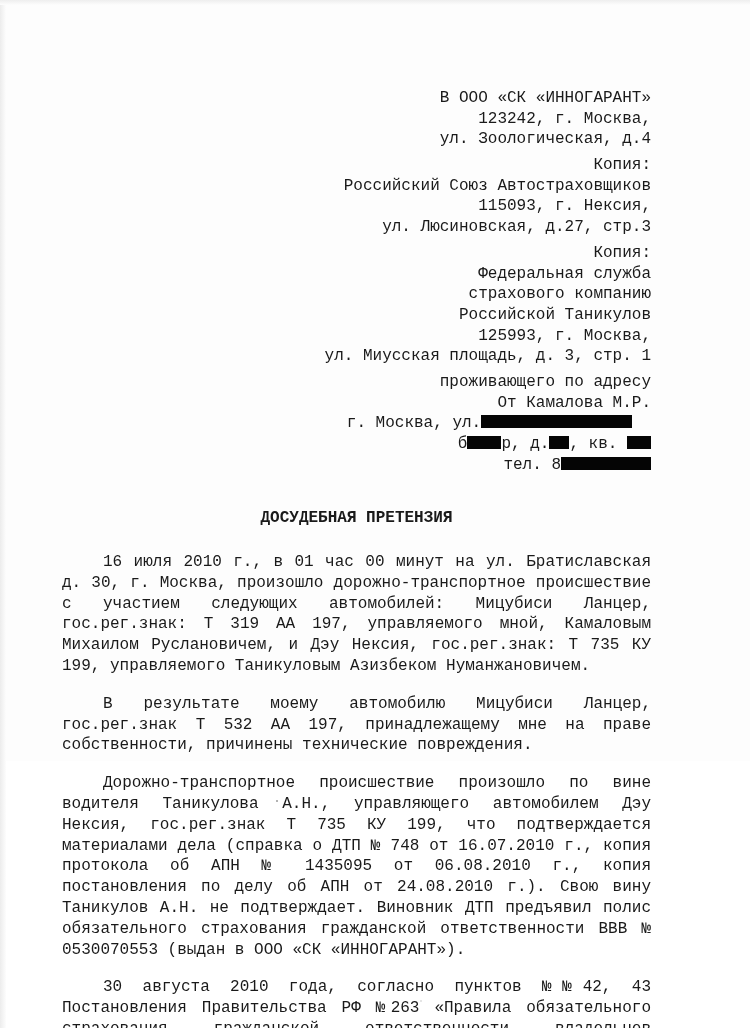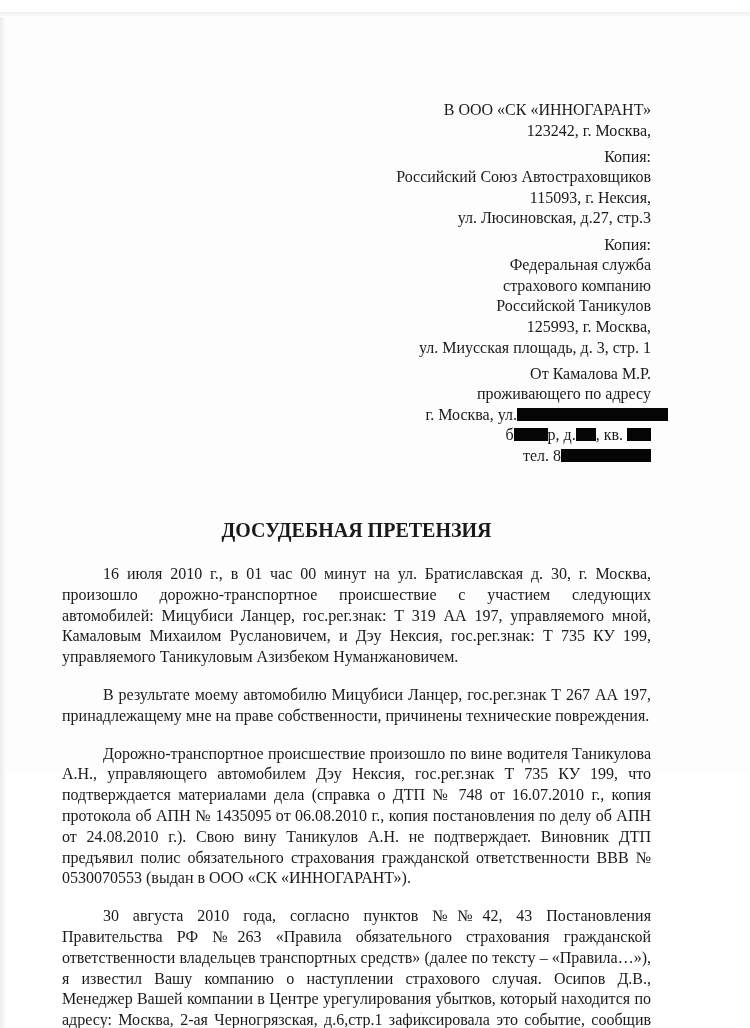--- a/index.html
+++ b/index.html
@@ -10,24 +10,25 @@
   body {
     width: 750px;
     height: 1028px;
     position: relative;
     overflow: hidden;
     font-family: "Liberation Serif", "DejaVu Serif", serif;
     color: #1a1a1a;
   }
   .page {
     position: absolute;
-    left: 0; top: 12px;
+    left: 0; top: 0;
     width: 750px;
     height: 761px;
     background: #fdfdfd;
+    font-family: Liberation Mono, monospace;
   }
   .scan-edge-left {
     position: absolute;
     left: 0; top: 0;
     width: 6px; height: 1028px;
     background: linear-gradient(to right, #ececec, #fdfdfd);
   }
   .scan-edge-top {
     position: absolute;
     left: 0; top: 0;
@@ -56,21 +57,21 @@
   }
 
   
   .title {
     position: absolute;
     left: 62px;
     width: 589px;
     top: 508px;
     text-align: center;
     font-weight: bold;
-    font-size: 20px;
+    font-size: 16px;
     line-height: 20px;
   }
 
   
   .body {
     position: absolute;
     left: 62px;
     width: 589px;
     top: 541px;
     font-size: 16px;
@@ -92,57 +93,58 @@
 <body>
 
 <div class="page">
   <div class="scan-edge-left"></div>
   <div class="scan-edge-top"></div>
 
   <div class="header">
     <div class="block">
       <span class="line">В ООО «СК «ИННОГАРАНТ»</span>
       <span class="line">123242, г. Москва,</span>
+      <span class="line">ул. Зоологическая, д.4</span>
     </div>
 
     <div class="block">
       <span class="line">Копия:</span>
       <span class="line">Российский Союз Автостраховщиков</span>
       <span class="line">115093, г. Нексия,</span>
       <span class="line">ул. Люсиновская, д.27, стр.3</span>
     </div>
 
     <div class="block">
       <span class="line">Копия:</span>
       <span class="line">Федеральная служба</span>
       <span class="line">страхового компанию</span>
       <span class="line">Российской Таникулов</span>
       <span class="line">125993, г. Москва,</span>
       <span class="line">ул. Миусская площадь, д. 3, стр. 1</span>
     </div>
 
     <div class="block">
+      <span class="line">проживающего по адресу</span>
       <span class="line">От Камалова М.Р.</span>
-      <span class="line">проживающего по адресу</span>
-      <span class="line" style="margin-right:-17px;">
+      <span class="line" style="margin-right:-17px;text-align:center;">
         <span>г. Москва, ул.</span><span class="redact" style="width:151px;"></span>
       </span>
       <span class="line">
         <span>б</span><span class="redact" style="width:34px;"></span><span>р, д.</span><span class="redact" style="width:20px;"></span><span>, кв. </span><span class="redact" style="width:24px;"></span>
       </span>
       <span class="line">
         <span>тел. 8</span><span class="redact" style="width:90px;"></span>
       </span>
     </div>
   </div>
 
   <div class="title">ДОСУДЕБНАЯ ПРЕТЕНЗИЯ</div>
 
   <div class="body">
     <p>16 июля 2010 г., в 01 час 00 минут на ул. Братиславская д. 30, г. Москва, произошло дорожно-транспортное происшествие с участием следующих автомобилей: Мицубиси Ланцер, гос.рег.знак: Т 319 АА 197, управляемого мной, Камаловым Михаилом Руслановичем, и Дэу Нексия, гос.рег.знак: Т 735 КУ 199, управляемого Таникуловым Азизбеком Нуманжановичем.</p>
-    <p>В результате моему автомобилю Мицубиси Ланцер, гос.рег.знак Т 267 АА 197, принадлежащему мне на праве собственности, причинены технические повреждения.</p>
+    <p>В результате моему автомобилю Мицубиси Ланцер, гос.рег.знак Т 532 АА 197, принадлежащему мне на праве собственности, причинены технические повреждения.</p>
     <p>Дорожно-транспортное происшествие произошло по вине водителя Таникулова А.Н., управляющего автомобилем Дэу Нексия, гос.рег.знак Т 735 КУ 199, что подтверждается материалами дела (справка о ДТП № 748 от 16.07.2010 г., копия протокола об АПН № 1435095 от 06.08.2010 г., копия постановления по делу об АПН от 24.08.2010 г.). Свою вину Таникулов А.Н. не подтверждает. Виновник ДТП предъявил полис обязательного страхования гражданской ответственности ВВВ № 0530070553 (выдан в ООО «СК «ИННОГАРАНТ»).</p>
     <p>30 августа 2010 года, согласно пунктов №№42, 43 Постановления Правительства РФ №263 «Правила обязательного страхования гражданской ответственности владельцев транспортных средств» (далее по тексту – «Правила…»), я известил Вашу компанию о наступлении страхового случая. Осипов Д.В., Менеджер Вашей компании в Центре урегулирования убытков, который находится по адресу: Москва, 2-ая Черногрязская, д.6,стр.1 зафиксировала это событие, сообщив мне номер дела (№ 01899).</p>
   </div>
 
   <span class="speck" style="left:276px; top:800px;"></span>
   <span class="speck" style="left:420px; top:1000px; background:#dcdcdc;"></span>
 </div>
 
 </body></html>

